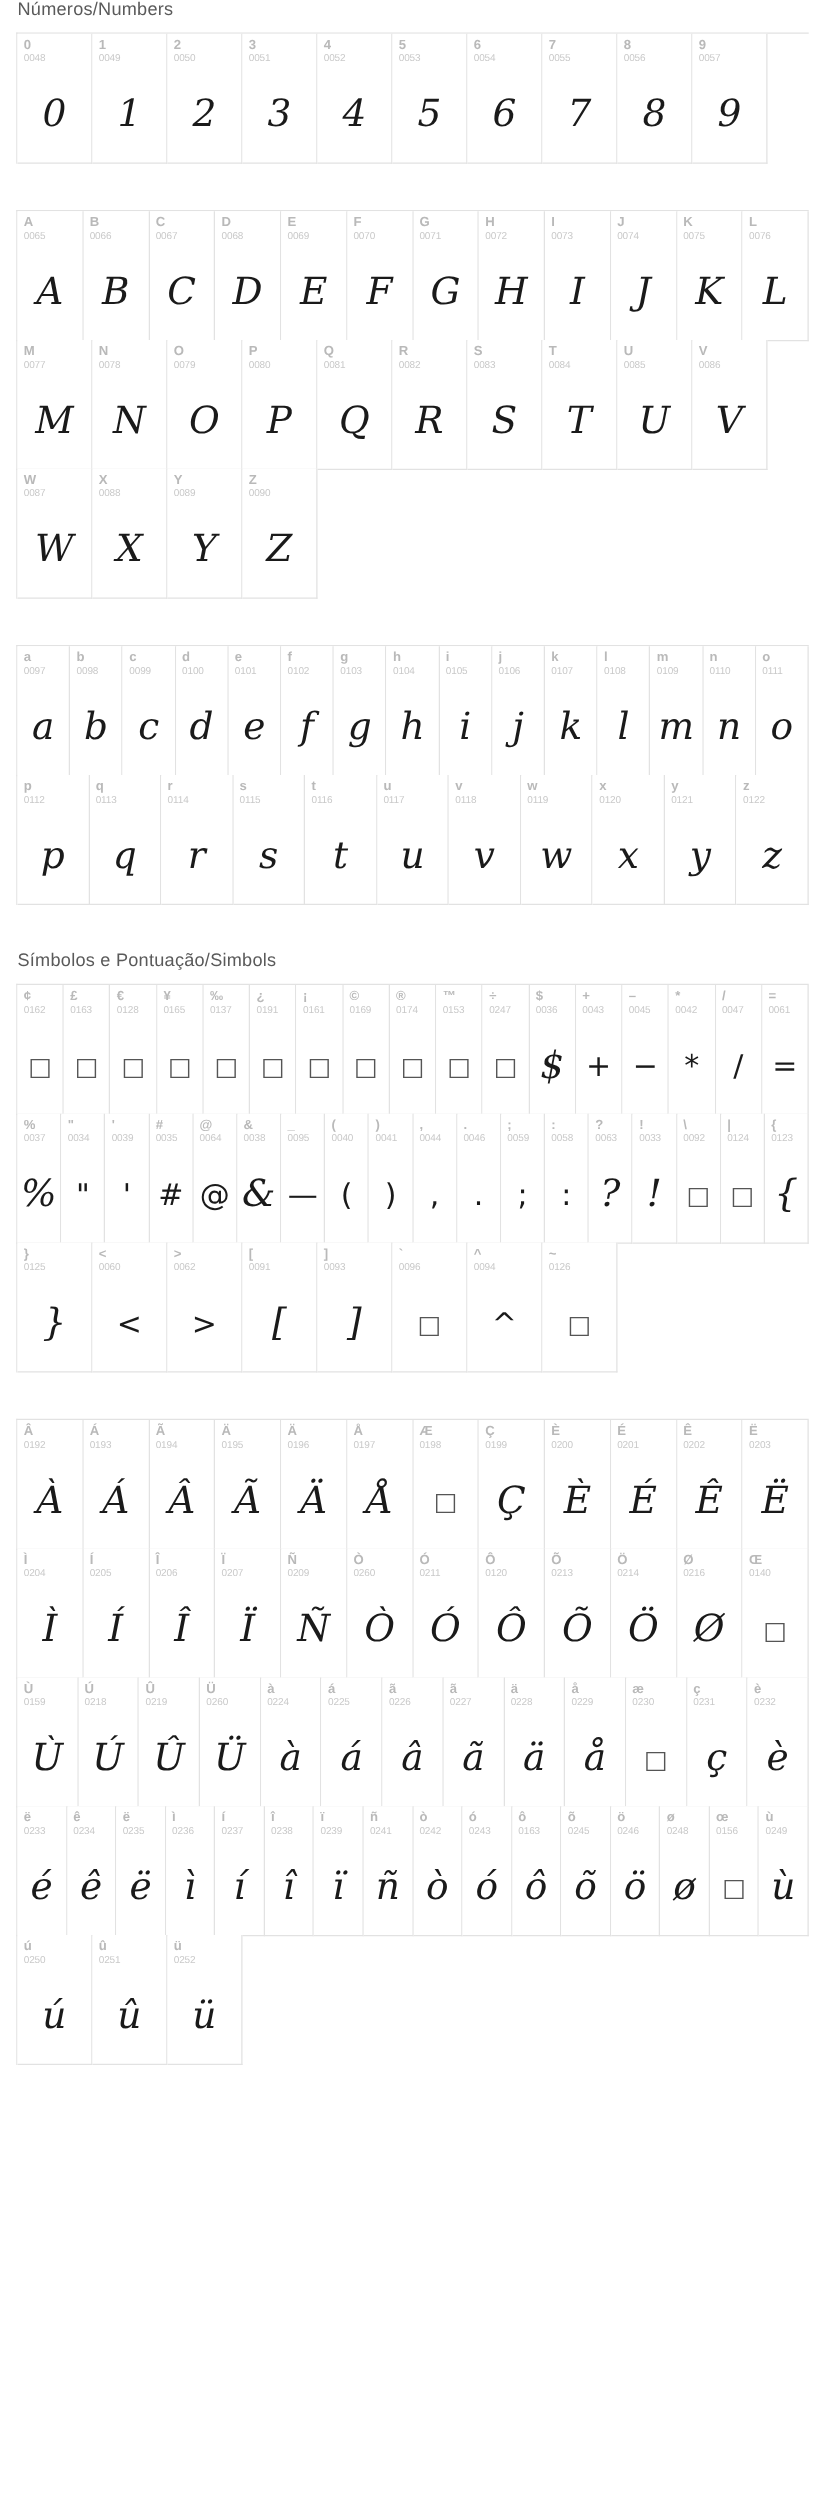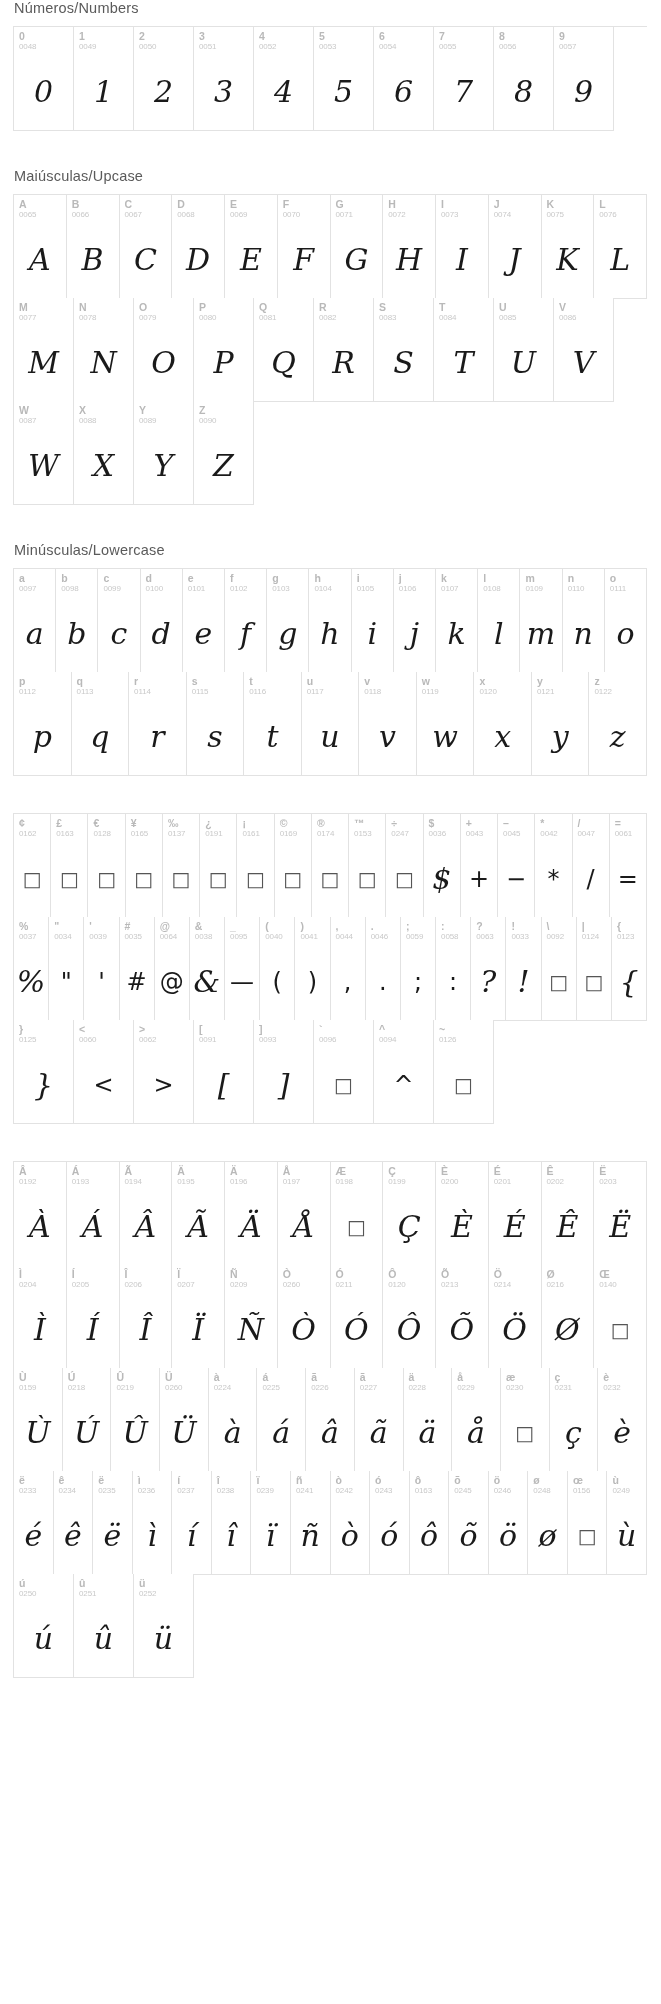--- a/index.html
+++ b/index.html
@@ -178,21 +178,20 @@
                 <span class="ch-label">9</span>
                 <span class="code">0057</span>
               </div>
               <div class="glyph">9</div>
             </div>
           </div>
         </div>
       </div>
       <div class="section-gap"></div>
       <div class="section">
-        <div class="section-title">Maiúsculas/Upcase</div>
         <div class="grid" style="display: block;">
           <div class="grid-row">
             <div class="cell">
               <div class="meta">
                 <span class="ch-label">A</span>
                 <span class="code">0065</span>
               </div>
               <div class="glyph">A</div>
             </div>
             <div class="cell">
@@ -372,21 +371,20 @@
                 <span class="ch-label">Z</span>
                 <span class="code">0090</span>
               </div>
               <div class="glyph">Z</div>
             </div>
           </div>
         </div>
       </div>
       <div class="section-gap"></div>
       <div class="section">
-        <div class="section-title">Minúsculas/Lowercase</div>
         <div class="grid" style="display: block;">
           <div class="grid-row">
             <div class="cell">
               <div class="meta">
                 <span class="ch-label">a</span>
                 <span class="code">0097</span>
               </div>
               <div class="glyph">a</div>
             </div>
             <div class="cell">
@@ -564,20 +562,21 @@
                 <span class="ch-label">z</span>
                 <span class="code">0122</span>
               </div>
               <div class="glyph">z</div>
             </div>
           </div>
         </div>
       </div>
       <div class="section-gap"></div>
       <div class="section">
+        <div class="section-title">Símbolos e Pontuação/Simbols</div>
         <div class="grid" style="display: block;">
           <div class="grid-row">
             <div class="cell">
               <div class="meta">
                 <span class="ch-label">¢</span>
                 <span class="code">0162</span>
               </div>
               <div class="glyph tofu">□</div>
             </div>
             <div class="cell">

